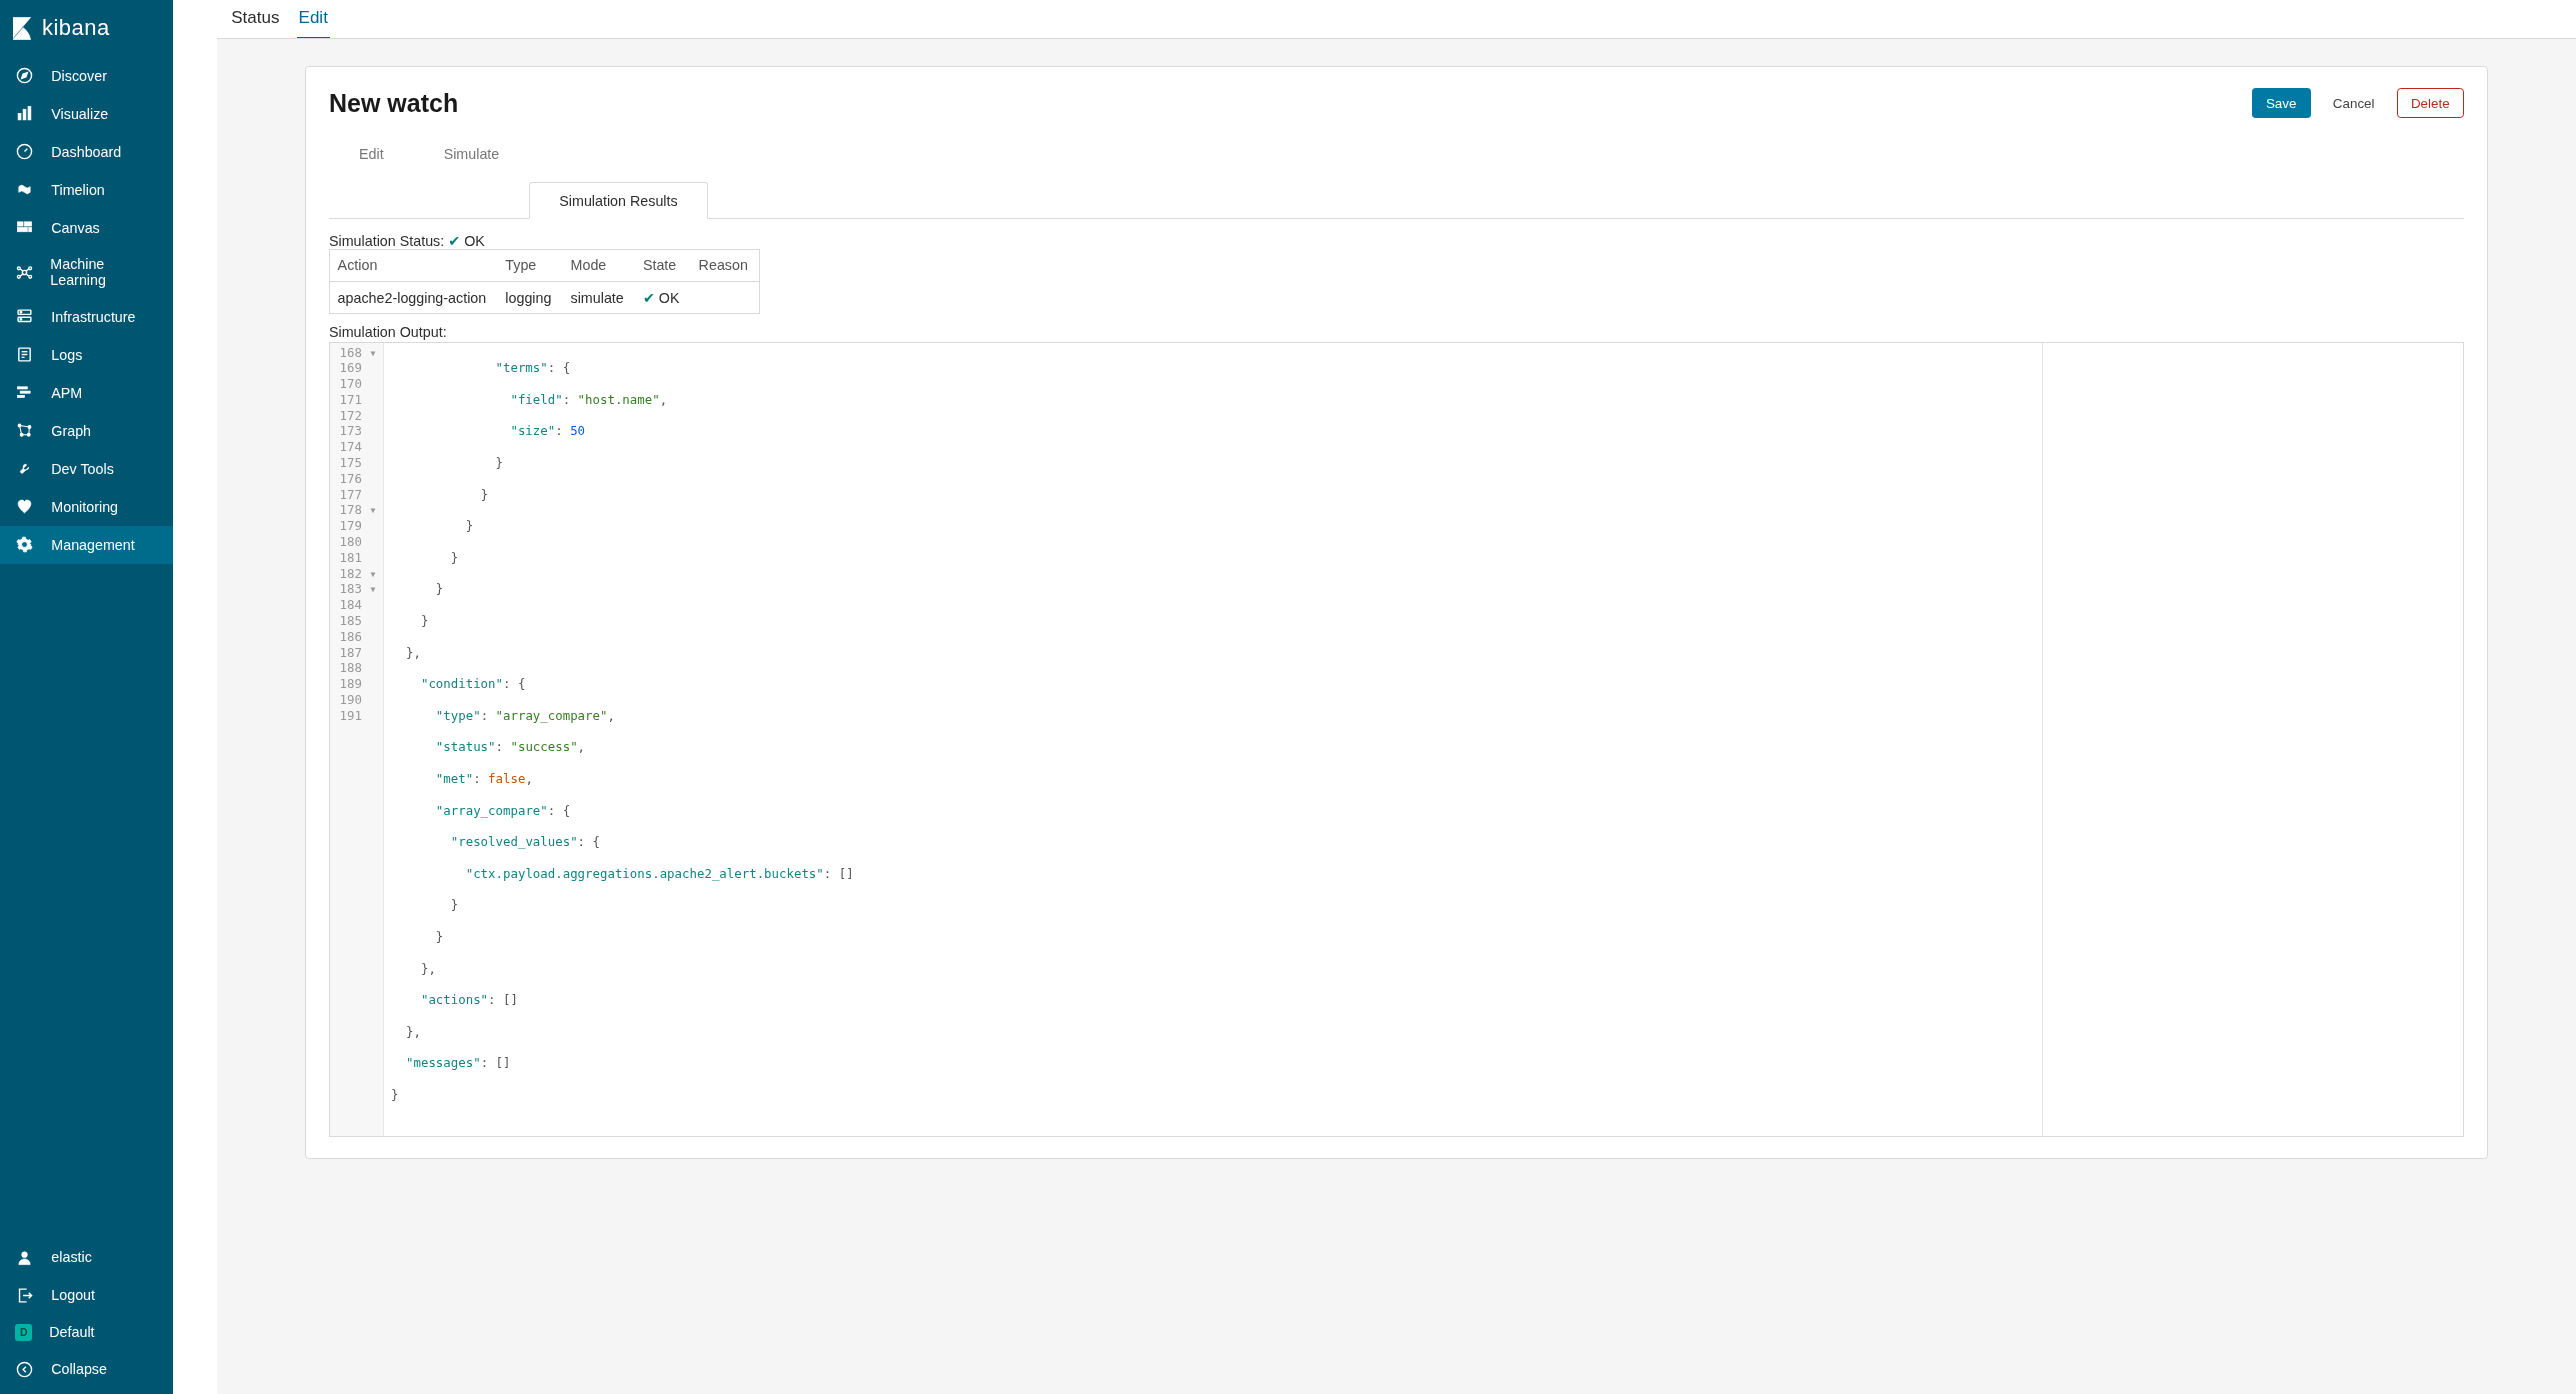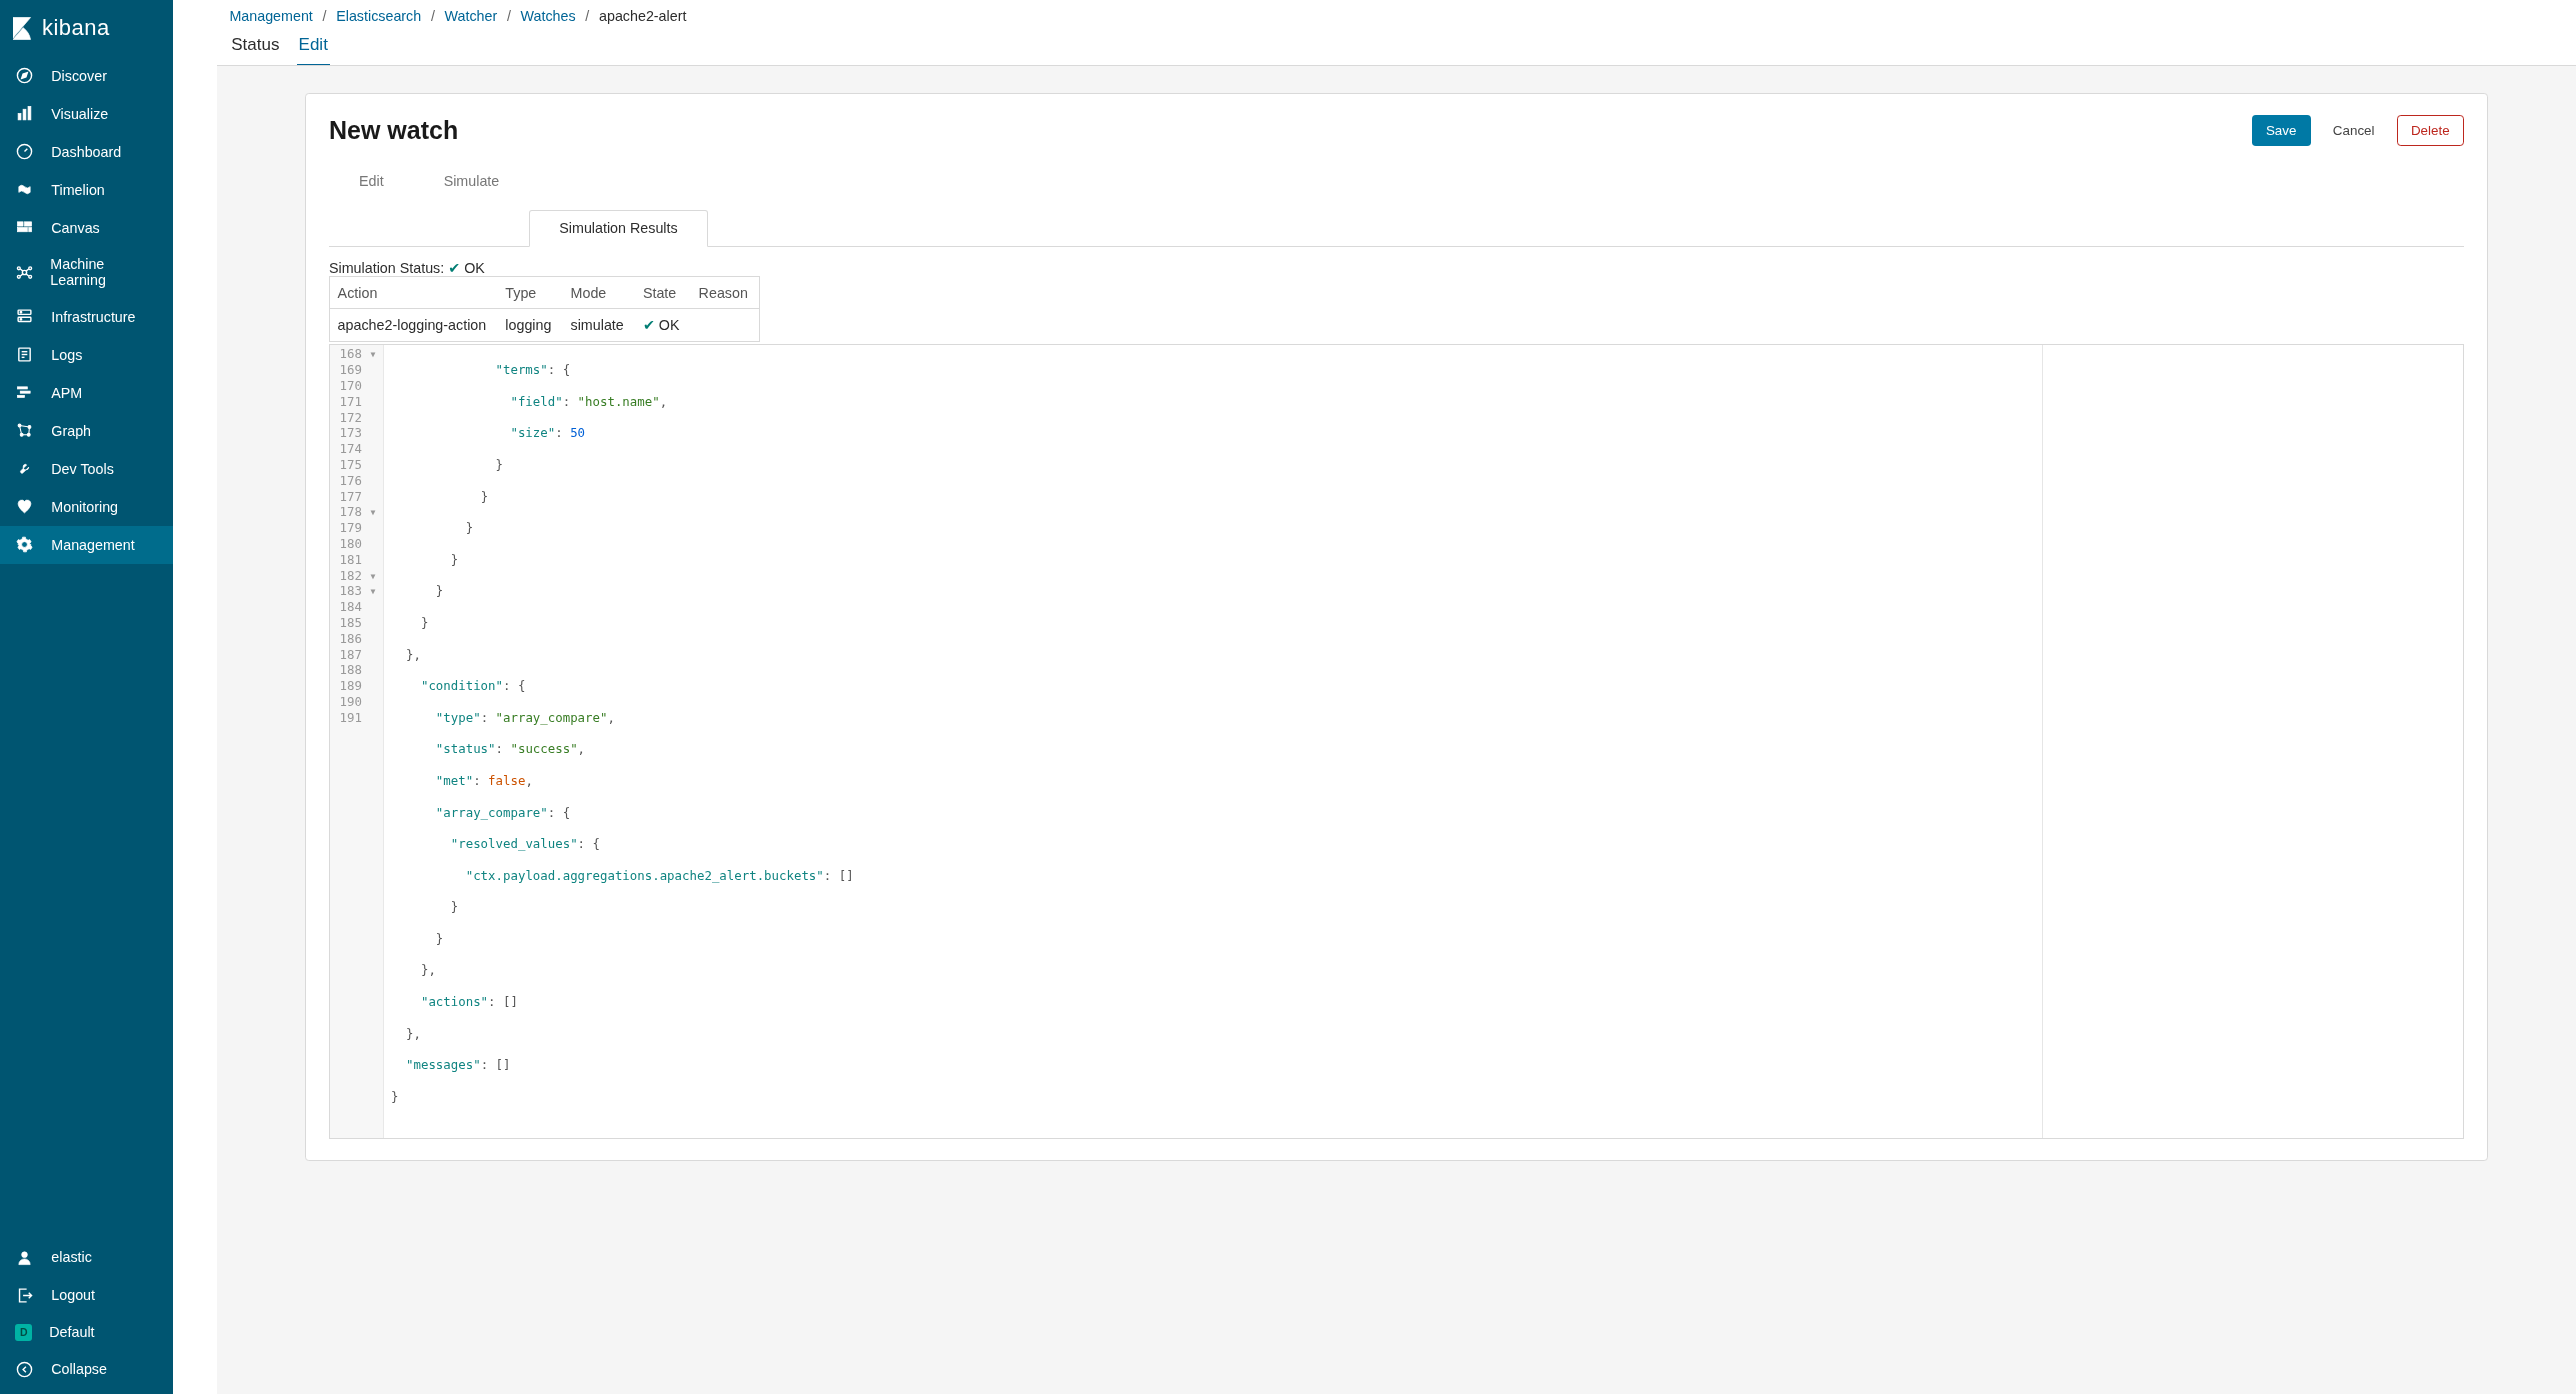--- a/index.html
+++ b/index.html
@@ -371,31 +371,20 @@
               <path d="M14 8 L10 12 L14 16"></path>
             </svg>
           </span>
         <span>Collapse</span>
       </div>
     </div>
   </aside>
 
   <main class="main">
     <div class="topbar">
-      <div class="breadcrumbs">
-        <span class="crumb">Management</span>
-        <span class="sep">/</span>
-        <span class="crumb">Elasticsearch</span>
-        <span class="sep">/</span>
-        <span class="crumb">Watcher</span>
-        <span class="sep">/</span>
-        <span class="crumb">Watches</span>
-        <span class="sep">/</span>
-        <span class="current">apache2-alert</span>
-      </div>
       <div class="toptabs">
         <div class="toptab">Status</div>
         <div class="toptab active">Edit</div>
       </div>
     </div>
 
     <div class="content-wrap">
       <div class="panel">
         <div class="panel-header">
           <h1 class="panel-title">New watch</h1>
@@ -432,20 +421,21 @@
             <tr>
               <td>apache2-logging-action</td>
               <td>logging</td>
               <td>simulate</td>
               <td><span class="check">✔</span> <span>OK</span></td>
               <td></td>
             </tr>
           </tbody>
         </table>
 
+        <div class="sim-output-label">Simulation Output:</div>
 
         <div class="editor">
           <div class="gutter">
 <div class="ln"><span>168</span> ▾</div>
 <div class="ln"><span>169</span>  </div>
 <div class="ln"><span>170</span>  </div>
 <div class="ln"><span>171</span>  </div>
 <div class="ln"><span>172</span>  </div>
 <div class="ln"><span>173</span>  </div>
 <div class="ln"><span>174</span>  </div>

